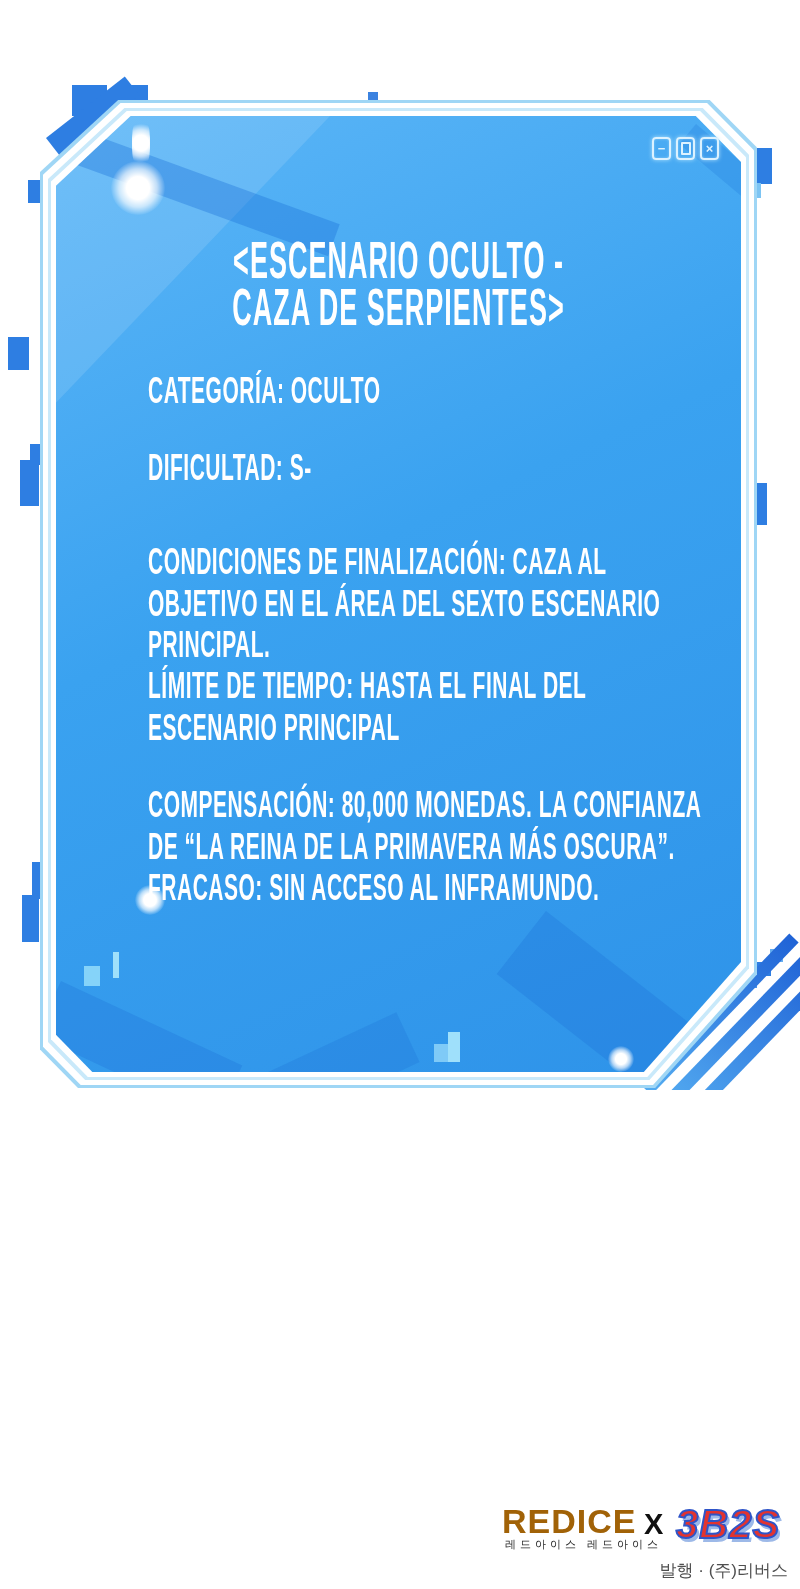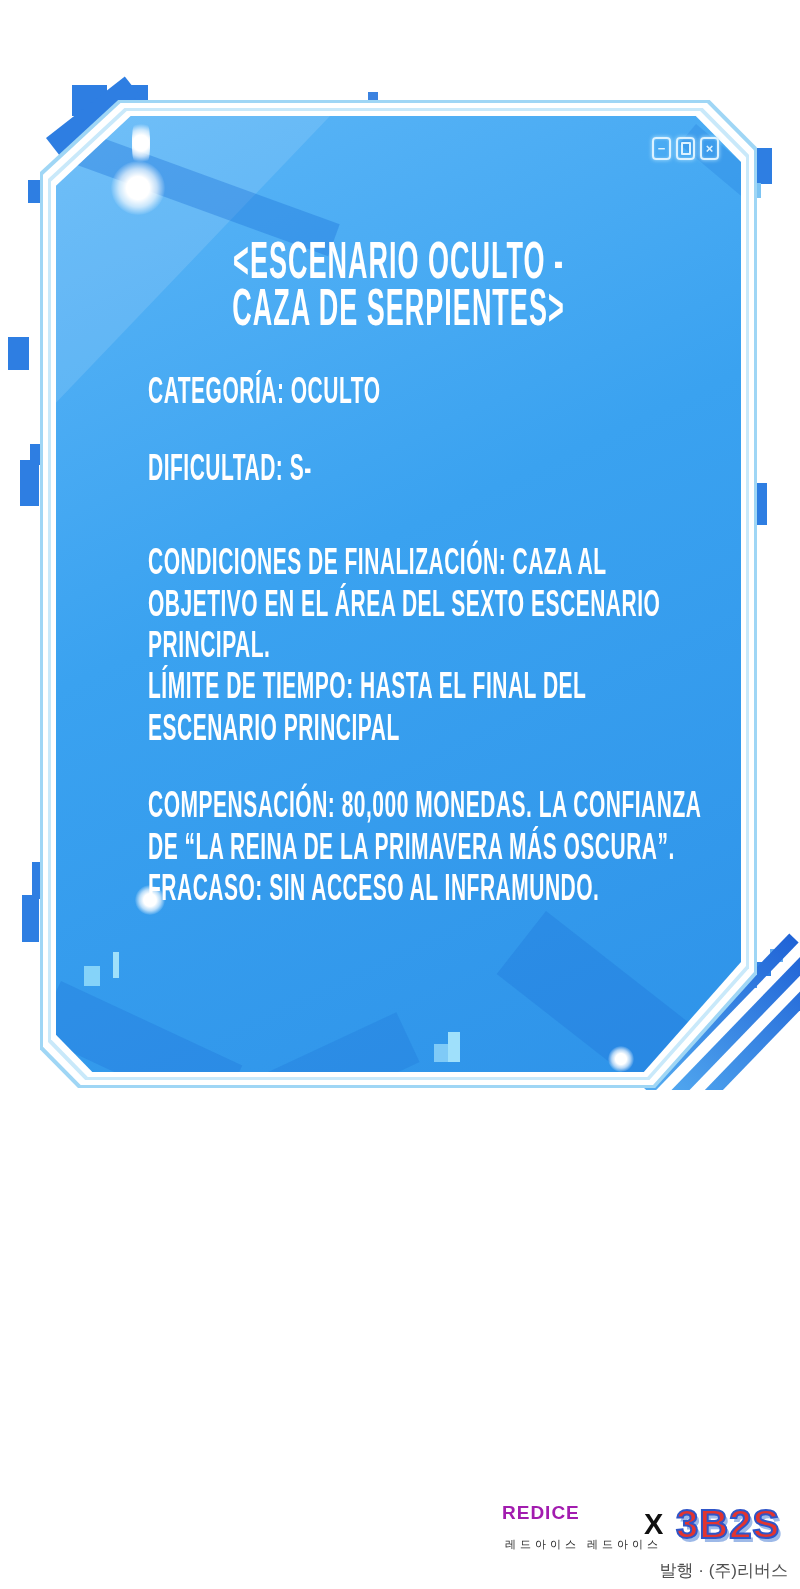--- a/index.html
+++ b/index.html
@@ -40,28 +40,28 @@
     color:#dcf2ff;font-weight:700;font-size:13px;line-height:1;
     box-shadow:0 0 4px rgba(190,235,255,.85), inset 0 0 3px rgba(190,235,255,.5);}
   .max-box{width:6px;height:9px;border:2px solid #dcf2ff;border-radius:1px;}
   .sys{color:#ffffff;font-weight:700;white-space:nowrap;}
   .title-block{position:absolute;left:0;top:138px;width:100%;text-align:center;
     font-size:27px;line-height:25px;letter-spacing:1px;
     transform:scale(1,1.9);transform-origin:50% 0;}
   .body-block{position:absolute;left:108px;font-size:21px;line-height:23px;
     letter-spacing:.5px;transform:scale(1,1.8);transform-origin:0 0;}
   
-  .redice{position:absolute;left:502px;top:1502px;color:#a21caf;
-    font-weight:900;font-size:19px;letter-spacing:1px;white-space:nowrap;}
+  .redice{position:absolute;left:502px;top:1502px;color:#a16207;
+    font-weight:900;font-size:34px;letter-spacing:1px;white-space:nowrap;}
   .redice-sub{position:absolute;left:505px;top:1537px;color:#2a2a2a;
     font-size:11px;letter-spacing:4px;white-space:nowrap;}
   .x-sep{position:absolute;left:644px;top:1508px;color:#101010;
     font-weight:900;font-size:29px;}
   .partner{position:absolute;left:676px;top:1502px;color:#e23430;
-    font-weight:900;font-size:40px;letter-spacing:1px;
+    font-style:italic;font-weight:900;font-size:40px;letter-spacing:1px;
     -webkit-text-stroke:2px #2f55c8;
     text-shadow:3px 4px 0 #9db9e8;white-space:nowrap;}
   .publisher{position:absolute;right:12px;top:1559px;color:#4f4f4f;
     font-size:17px;white-space:nowrap;}
 </style>
 </head>
 <body>
 
 <div>
 

